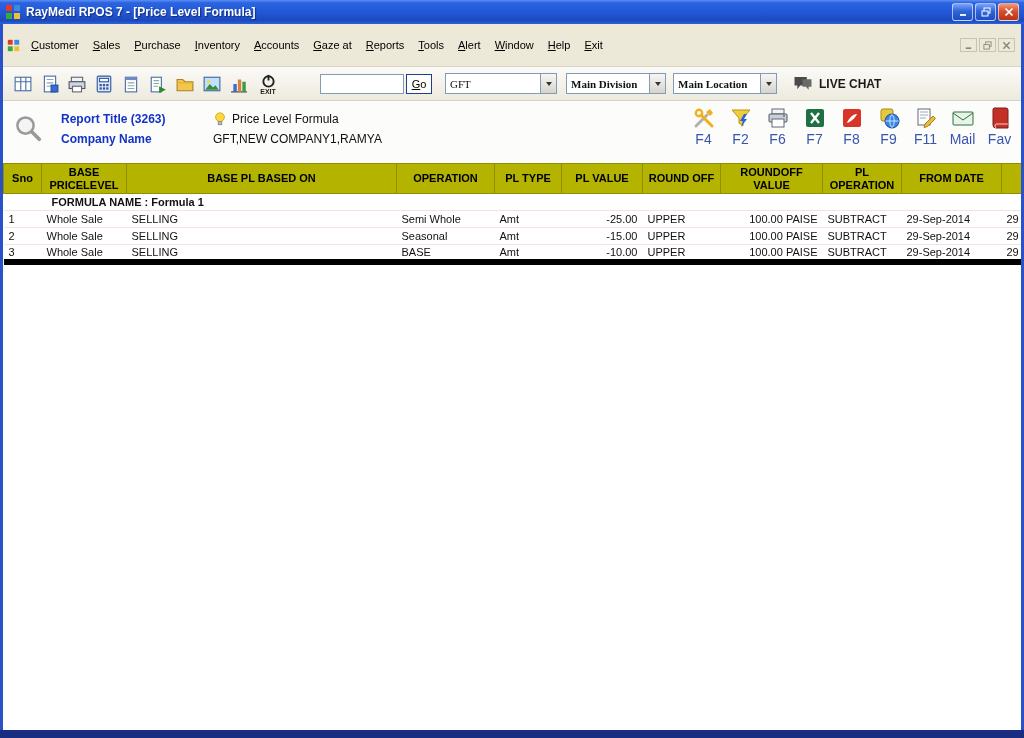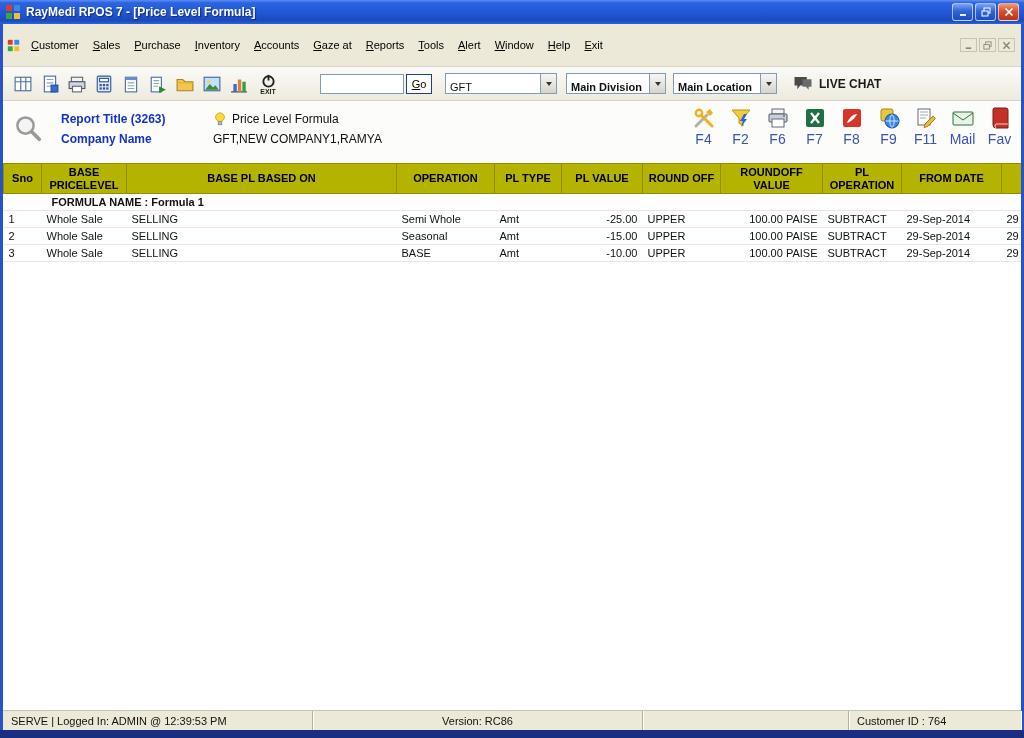--- a/index.html
+++ b/index.html
@@ -31,42 +31,42 @@
   .toolbar{flex:0 0 34px;background:linear-gradient(180deg,#fbfaf7,#edeadd);display:flex;align-items:center;
     padding:0 6px;border-bottom:1px solid #d8d4c8;}
   .tbtn{width:27px;height:27px;display:flex;align-items:center;justify-content:center;}
   .exit-btn{width:32px;height:30px;display:flex;flex-direction:column;align-items:center;justify-content:center;
     font-size:7px;font-weight:bold;color:#222;line-height:1;}
   .search-input{width:84px;height:20px;border:1px solid #7f9db9;margin-left:36px;padding:0 3px;
     font-family:"Liberation Sans",sans-serif;font-size:11px;}
   .go-btn{width:26px;height:20px;margin-left:2px;border:1px solid #1c3f94;background:#fdfdfa;font-size:11px;
     font-family:"Liberation Sans",sans-serif;cursor:default;}
   .go-btn::first-letter{text-decoration:underline;}
-  .combo{height:21px;border:1px solid #7f9db9;background:#fff;display:flex;align-items:flex-end;margin-left:13px;}
+  .combo{height:21px;border:1px solid #7f9db9;background:#fff;display:flex;align-items:center;margin-left:13px;font-family:Liberation Serif, serif;}
   .combo.w1{width:112px;} .combo.w2{width:100px;margin-left:9px;} .combo.w3{width:104px;margin-left:7px;}
   .combo-text{flex:1;padding:0 4px;white-space:nowrap;overflow:hidden;font-weight:bold;font-size:11px;}
   .combo.w1 .combo-text{font-weight:normal;}
   .combo-btn{width:16px;height:19px;flex:0 0 16px;background:linear-gradient(#f7f6f3,#d8d4cc);
     border-left:1px solid #7f9db9;display:flex;align-items:center;justify-content:center;}
   .arr{width:0;height:0;border:3.5px solid transparent;border-top:4px solid #333;margin-top:4px;}
   .livechat{display:flex;align-items:center;gap:6px;margin-left:16px;font-weight:bold;font-size:12px;color:#1a1a1a;}
 
   
   .report-header{flex:0 0 62px;position:relative;background:#fcfcfa;}
   .rh-mag{position:absolute;left:10px;top:12px;}
   .rh-grid{position:absolute;left:58px;top:10px;display:grid;grid-template-columns:152px auto;row-gap:5px;align-items:center;}
   .rh-label{color:var(--accent-blue,#1433c8);font-weight:bold;font-size:12px;}
   .rh-value{color:#111;font-weight:normal;font-size:12px;display:flex;align-items:center;gap:5px;}
   .shortcuts{position:absolute;right:4px;top:5px;display:flex;gap:2px;}
   .sc{width:35px;display:flex;flex-direction:column;align-items:center;gap:1px;}
   .sc-label{font-size:14px;color:#3a55b0;}
 
   
   .grid-area{flex:1;background:#fff;overflow:hidden;}
-  table{border-collapse:collapse;table-layout:fixed;width:1018px;border-bottom:1px solid #000000;}
+  table{border-collapse:collapse;table-layout:fixed;width:1018px;border-bottom:6px solid #000000;}
   th{background:var(--header-bg,#b3b300);color:#000;font-weight:bold;font-size:11px;height:30px;
     border:1px solid var(--header-border,#8f8f00);text-align:center;line-height:1.15;padding:0 2px;}
   th.pad{padding:0 15px;}
   td{font-size:11px;height:17px;padding:0 5px;border-bottom:1px solid #f2e2e2;
     white-space:nowrap;overflow:hidden;background:#fff;}
   td.num{text-align:right;}
   tr.group td{font-weight:bold;padding-left:48px;border-bottom:1px solid #f2e2e2;}
 
   
   .statusbar{flex:0 0 20px;background:var(--status-bg,#ece9d8);border-top:1px solid #c8c4b8;
@@ -424,21 +424,15 @@
           <td>UPPER</td>
           <td class="num">100.00 PAISE</td>
           <td>SUBTRACT</td>
           <td>29-Sep-2014</td>
           <td>29</td>
         </tr>
       </tbody>
     </table>
   </div>
 
-  <div class="statusbar">
-    <span class="sb-panel sb-left">SERVE | Logged In: ADMIN @ 12:39:53 PM</span>
-    <span class="sb-panel sb-mid">Version: RC86</span>
-    <span class="sb-spacer"></span>
-    <span class="sb-panel sb-right">Customer ID : 764</span>
-  </div>
 
   <div class="bottom-strip"></div>
 </div>
 
 </body></html>

